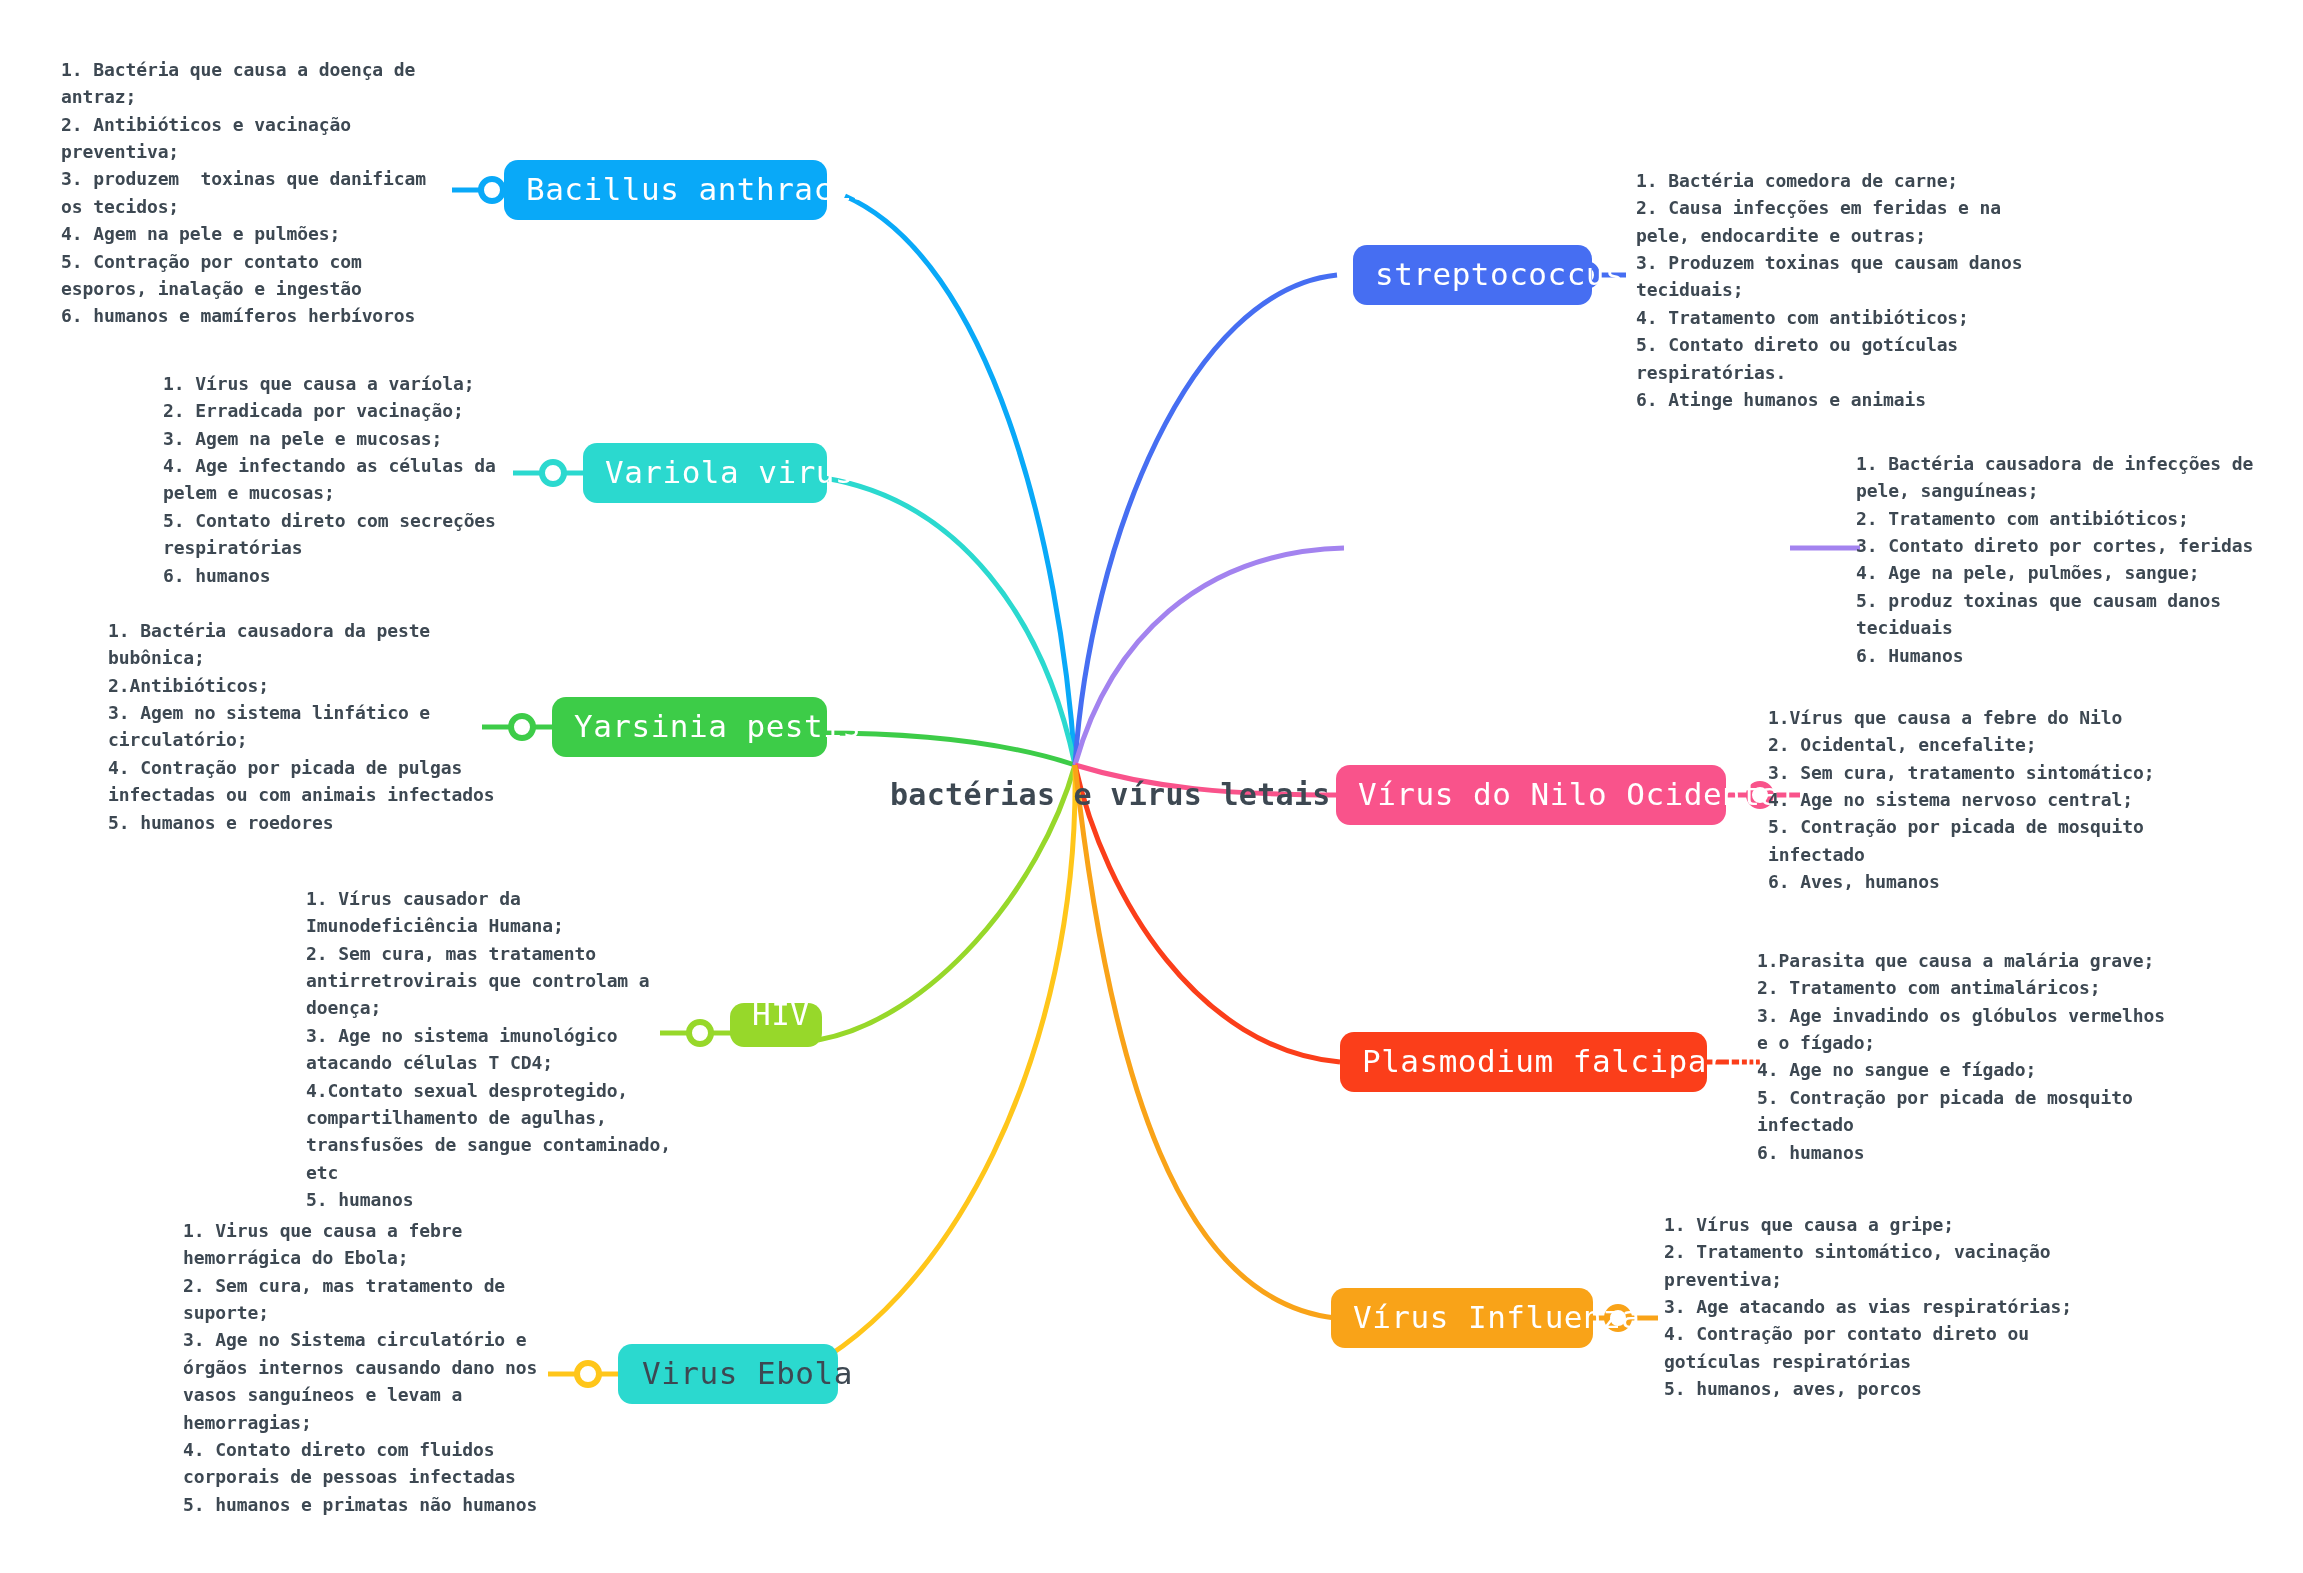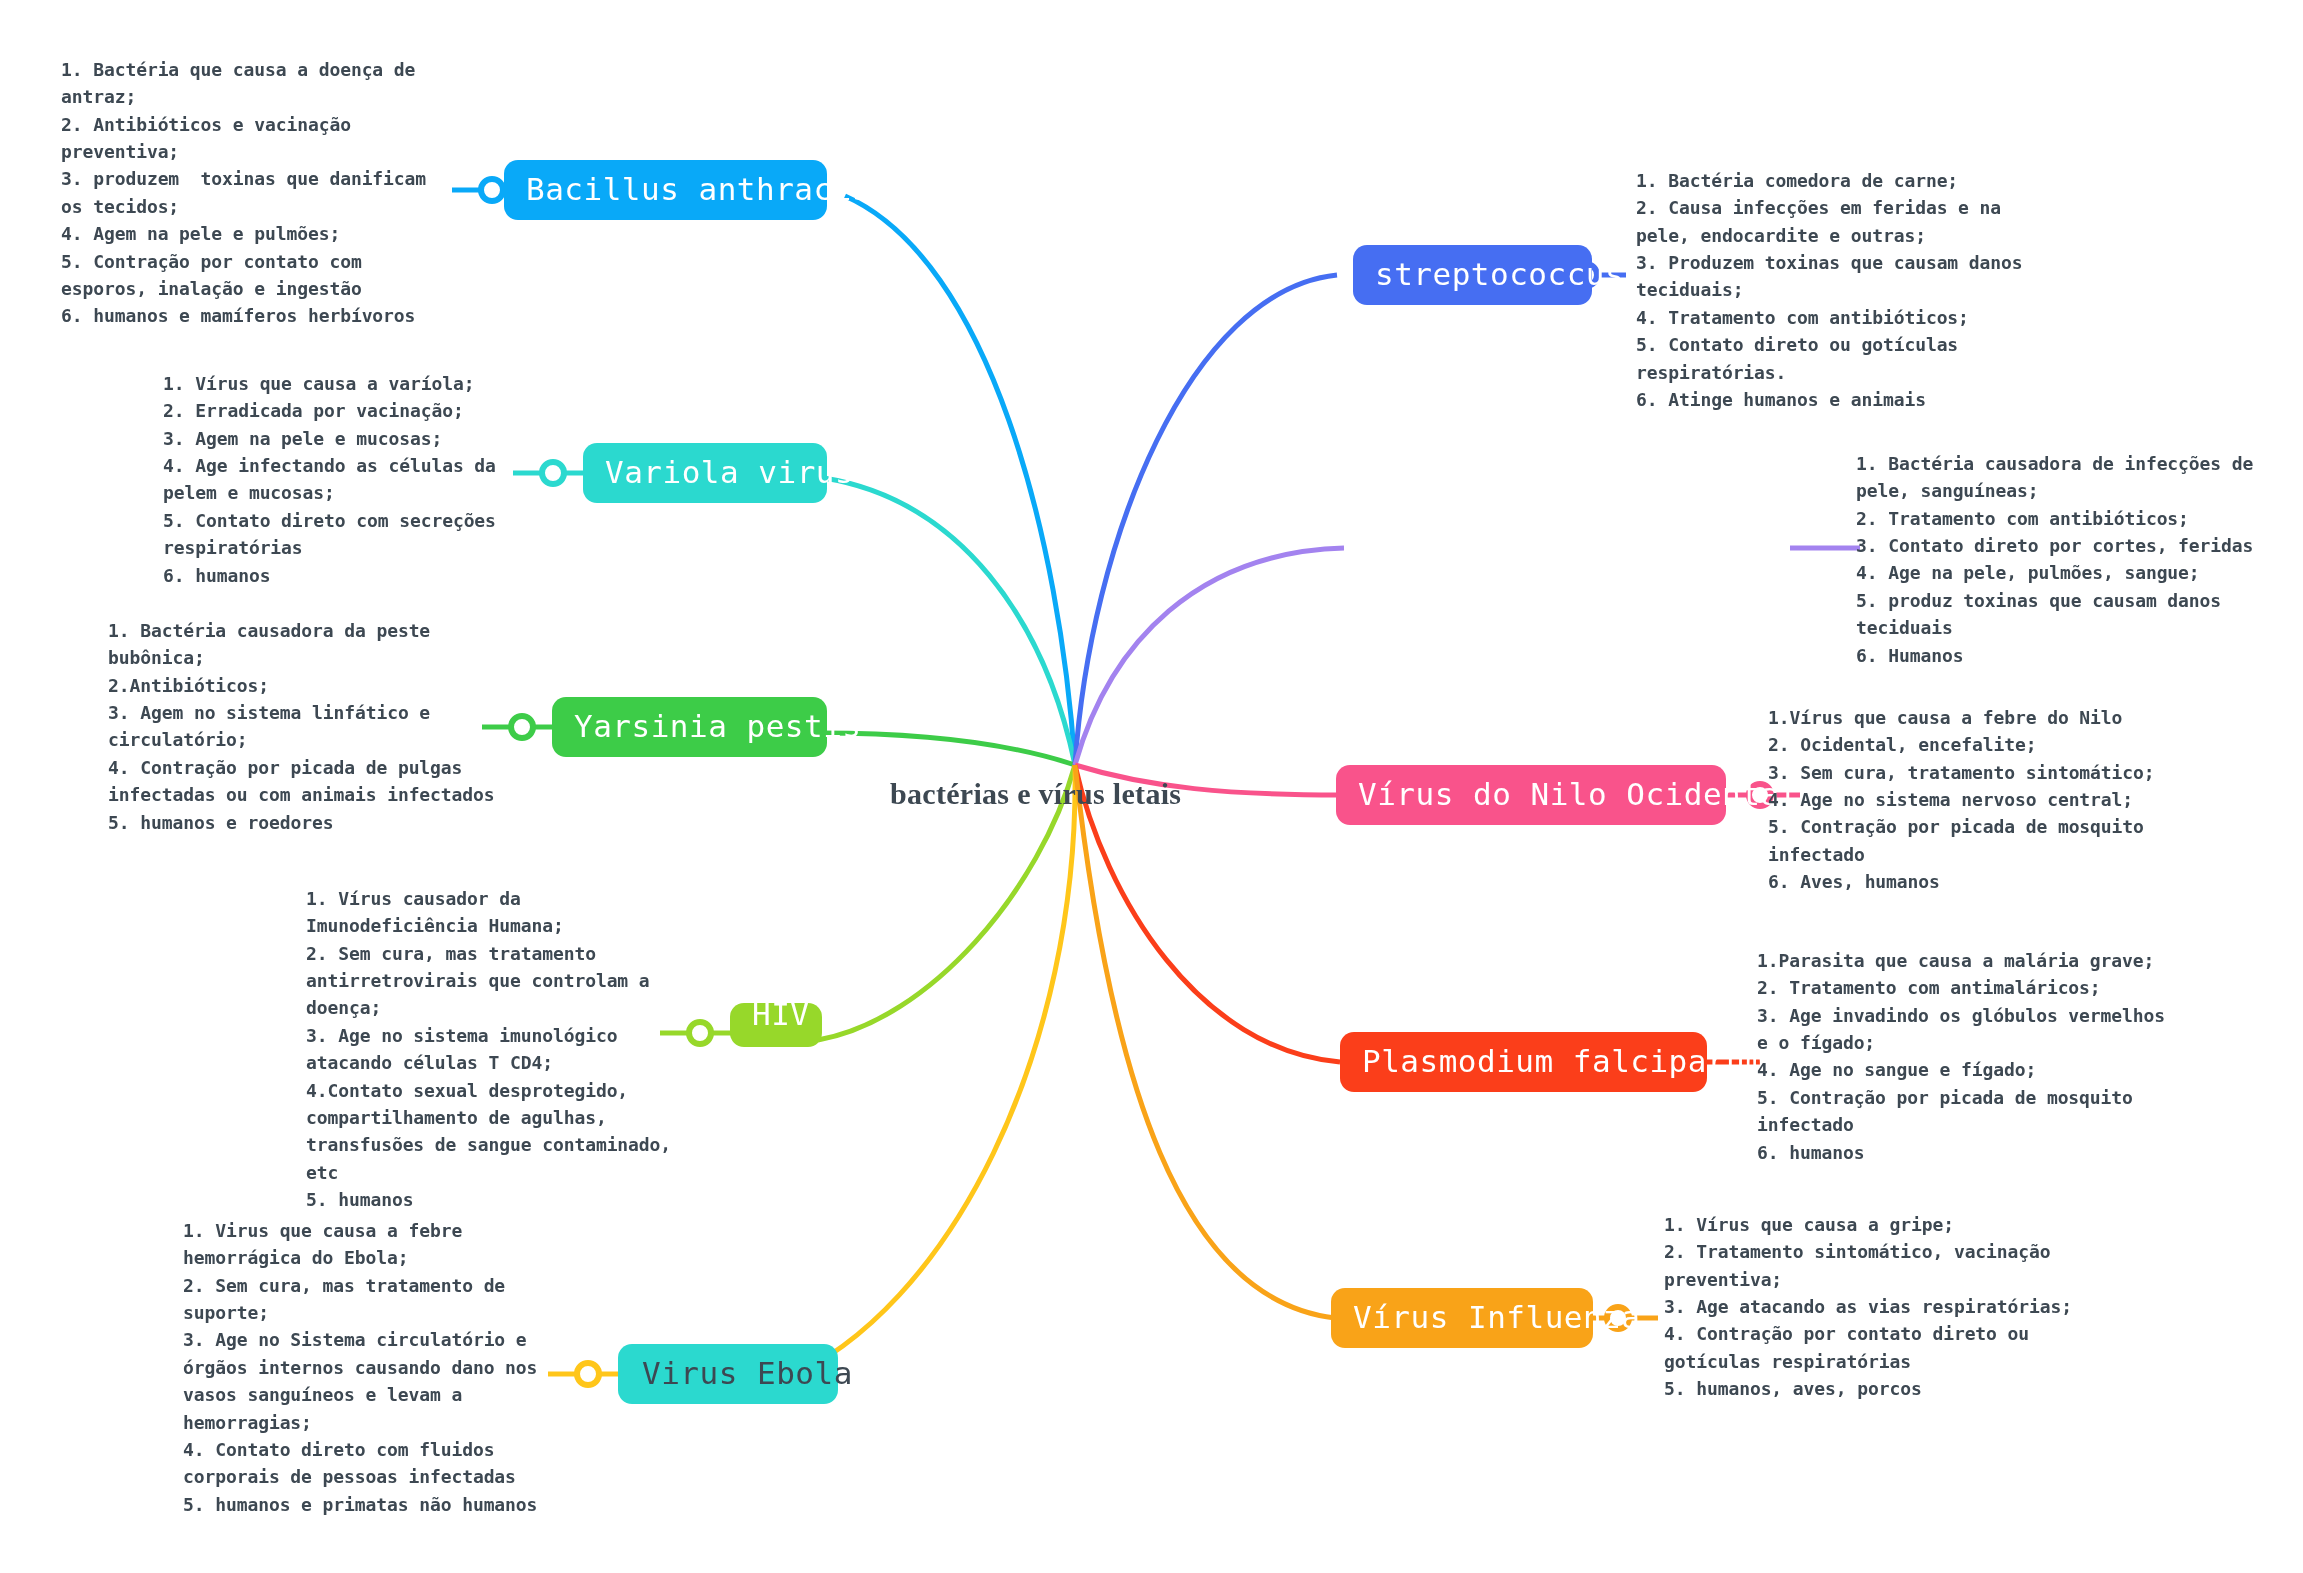--- a/index.html
+++ b/index.html
@@ -125,21 +125,21 @@
     <g>
       <line x1="1706" y1="1062" x2="1760" y2="1062" stroke="#fb3e1a" stroke-width="5"></line>
     </g>
     <g>
       <line x1="1583" y1="1318" x2="1606" y2="1318" stroke="#f9a318" stroke-width="5"></line>
       <line x1="1630" y1="1318" x2="1658" y2="1318" stroke="#f9a318" stroke-width="5"></line>
       <circle cx="1618" cy="1318" r="11" fill="#ffffff" stroke="#f9a318" stroke-width="6"></circle>
     </g>
   </svg>
 
-  <div class="center-label" style="left:890px; top:777px;font-family:Liberation Serif, serif;">bactérias e vírus letais</div>
+  <div class="center-label" style="left:890px; top:777px;">bactérias e vírus letais</div>
 
   <div class="node" style="left:504px; top:160px; width:323px; height:60px; background:#09a9f8;">
     <span>Bacillus anthracis</span>
   </div>
   <div class="desc" style="left:61px; top:56px; width:390px;">1. Bactéria que causa a doença de antraz;
 2. Antibióticos e vacinação preventiva;
 3. produzem  toxinas que danificam os tecidos;
 4. Agem na pele e pulmões;
 5. Contração por contato com esporos, inalação e ingestão
 6. humanos e mamíferos herbívoros</div>

